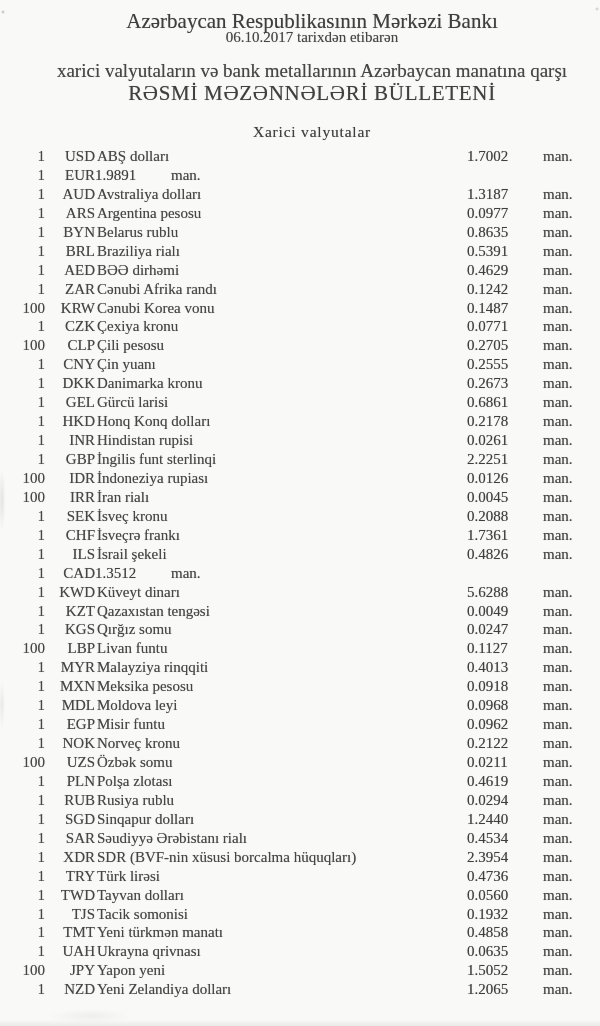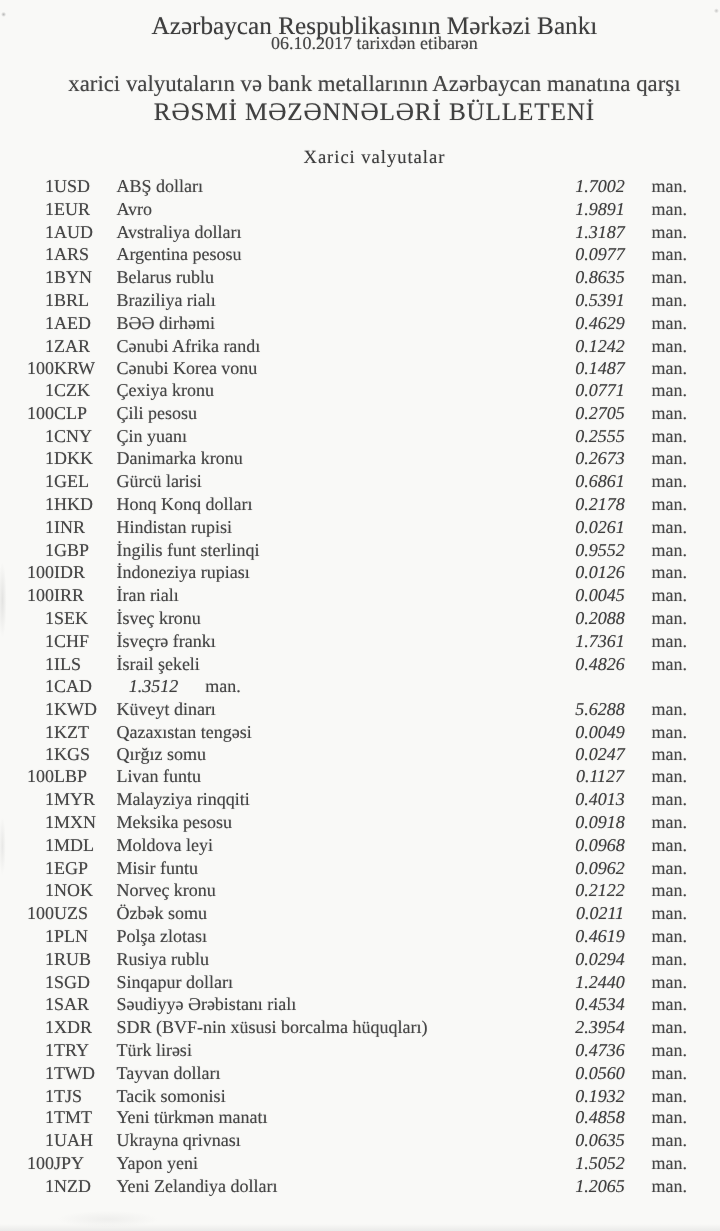--- a/index.html
+++ b/index.html
@@ -44,23 +44,23 @@
   .row{
     display:flex;
     height:18.95px;
     line-height:18.95px;
     font-size:15px;
     padding-right:17px;
     box-sizing:border-box;
     white-space:nowrap;
   }
   .qty {width:45px;text-align:right;flex:none;}
-  .code{width:50px;text-align:left;flex:none;}
+  .code{width:50px;text-align:right;flex:none;}
   .name{flex:1;padding-left:2px;overflow:hidden;}
-  .rate{width:66px;text-align:center;flex:none;font-style:italic;color:#3f3f3f;}
+  .rate{width:66px;text-align:left;flex:none;color:#3f3f3f;}
   .unit{width:40px;margin-left:10px;flex:none;}
 </style>
 </head>
 <body>
 
 <div class="page">
 
   <div class="h-line h-title">Azərbaycan Respublikasının Mərkəzi Bankı</div>
 
   <div class="h-line h-date">06.10.2017 tarixdən etibarən</div>
@@ -76,21 +76,20 @@
       <span class="qty">1</span>
       <span class="code">USD</span>
       <span class="name">ABŞ dolları</span>
       <span class="rate">1.7002</span>
       <span class="unit">man.</span>
     </div>
 
     <div class="row">
       <span class="qty">1</span>
       <span class="code">EUR</span>
-      <span class="name">Avro</span>
       <span class="rate">1.9891</span>
       <span class="unit">man.</span>
     </div>
 
     <div class="row">
       <span class="qty">1</span>
       <span class="code">AUD</span>
       <span class="name">Avstraliya dolları</span>
       <span class="rate">1.3187</span>
       <span class="unit">man.</span>
@@ -197,21 +196,21 @@
       <span class="code">INR</span>
       <span class="name">Hindistan rupisi</span>
       <span class="rate">0.0261</span>
       <span class="unit">man.</span>
     </div>
 
     <div class="row">
       <span class="qty">1</span>
       <span class="code">GBP</span>
       <span class="name">İngilis funt sterlinqi</span>
-      <span class="rate">0.9552</span>
+      <span class="rate">2.2251</span>
       <span class="unit">man.</span>
     </div>
 
     <div class="row">
       <span class="qty">100</span>
       <span class="code">IDR</span>
       <span class="name">İndoneziya rupiası</span>
       <span class="rate">0.0126</span>
       <span class="unit">man.</span>
     </div>

